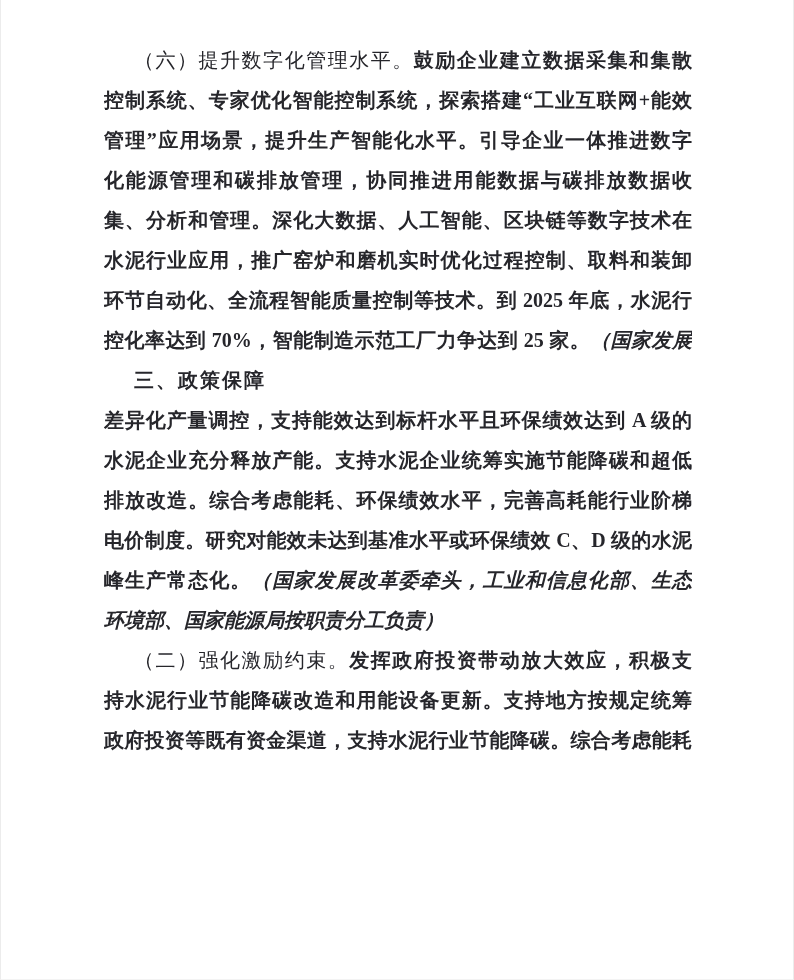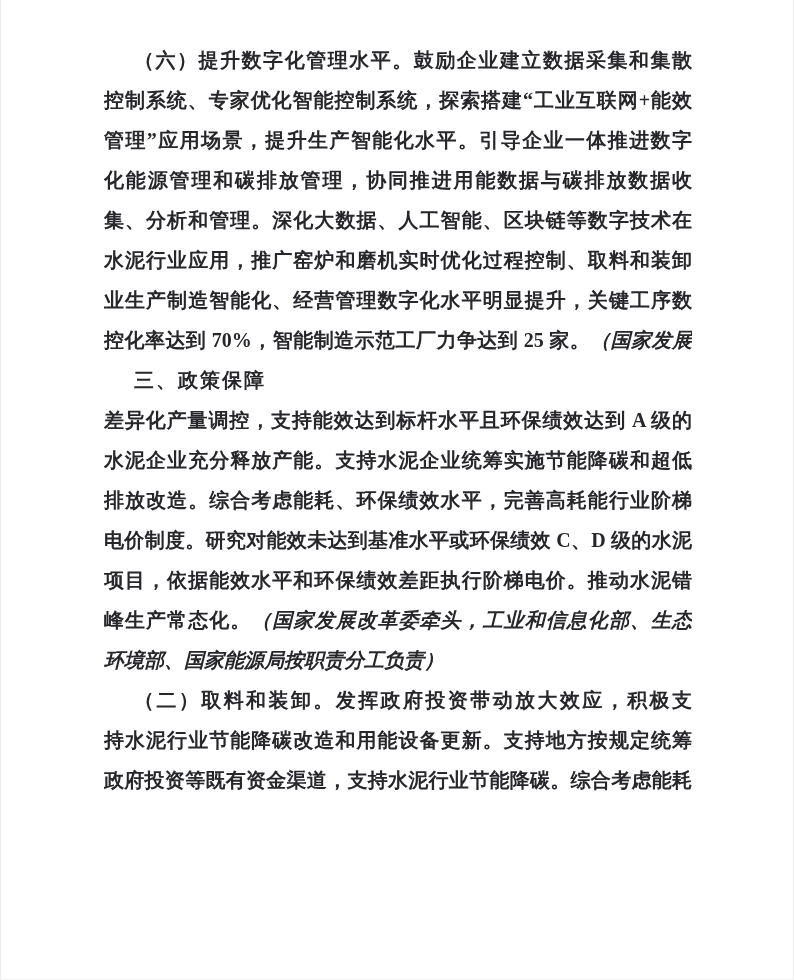--- a/index.html
+++ b/index.html
@@ -40,21 +40,21 @@
   }
   .line.indent {
     text-indent: 1.5em;
   }
   
   .seg-body {
     font-weight: 700;
   }
   
   .seg-lead {
-    font-weight: 700;
+    font-weight: 400;
     margin-top: 20px;
   }
   
   .seg-resp {
     font-weight: 700;
     font-style: italic;
   }
   
   .seg-heading {
     font-family: "Liberation Sans", "DejaVu Sans", sans-serif;
@@ -66,27 +66,26 @@
 <body>
 
 <div class="page">
   <div class="text-block">
       <div class="line indent"><span class="seg-lead">（六）提升数字化管理水平。</span><span class="seg-body">鼓励企业建立数据采集和集散</span></div>
       <div class="line"><span class="seg-body">控制系统、专家优化智能控制系统，探索搭建“工业互联网+能效</span></div>
       <div class="line"><span class="seg-body">管理”应用场景，提升生产智能化水平。引导企业一体推进数字</span></div>
       <div class="line"><span class="seg-body">化能源管理和碳排放管理，协同推进用能数据与碳排放数据收</span></div>
       <div class="line"><span class="seg-body">集、分析和管理。深化大数据、人工智能、区块链等数字技术在</span></div>
       <div class="line"><span class="seg-body">水泥行业应用，推广窑炉和磨机实时优化过程控制、取料和装卸</span></div>
-      <div class="line"><span class="seg-body">业生产制造智能化、经营管理数字化水平明显提升，关键工序数</span></div>
+      <div class="line"><span class="seg-body">环节自动化、全流程智能质量控制等技术。到 2025 年底，水泥行</span></div>
       <div class="line"><span class="seg-body">控化率达到 70%，智能制造示范工厂力争达到 25 家。</span><span class="seg-resp">（国家发展</span></div>
       <div class="line indent no-just"><span class="seg-heading">三、政策保障</span></div>
       <div class="line"><span class="seg-body">差异化产量调控，支持能效达到标杆水平且环保绩效达到 A 级的</span></div>
       <div class="line"><span class="seg-body">水泥企业充分释放产能。支持水泥企业统筹实施节能降碳和超低</span></div>
       <div class="line"><span class="seg-body">排放改造。综合考虑能耗、环保绩效水平，完善高耗能行业阶梯</span></div>
       <div class="line"><span class="seg-body">电价制度。研究对能效未达到基准水平或环保绩效 C、D 级的水泥</span></div>
-      <div class="line"><span class="seg-body">项目，依据能效水平和环保绩效差距执行阶梯电价。推动水泥错</span></div>
       <div class="line"><span class="seg-body">峰生产常态化。</span><span class="seg-resp">（国家发展改革委牵头，工业和信息化部、生态</span></div>
       <div class="line no-just"><span class="seg-resp">环境部、国家能源局按职责分工负责）</span></div>
-      <div class="line indent"><span class="seg-lead">（二）取料和装卸。</span><span class="seg-body">发挥政府投资带动放大效应，积极支</span></div>
+      <div class="line indent"><span class="seg-lead">（二）强化激励约束。</span><span class="seg-body">发挥政府投资带动放大效应，积极支</span></div>
       <div class="line"><span class="seg-body">持水泥行业节能降碳改造和用能设备更新。支持地方按规定统筹</span></div>
       <div class="line"><span class="seg-body">政府投资等既有资金渠道，支持水泥行业节能降碳。综合考虑能耗</span></div>
     </div>
 </div>
 
 </body></html>

